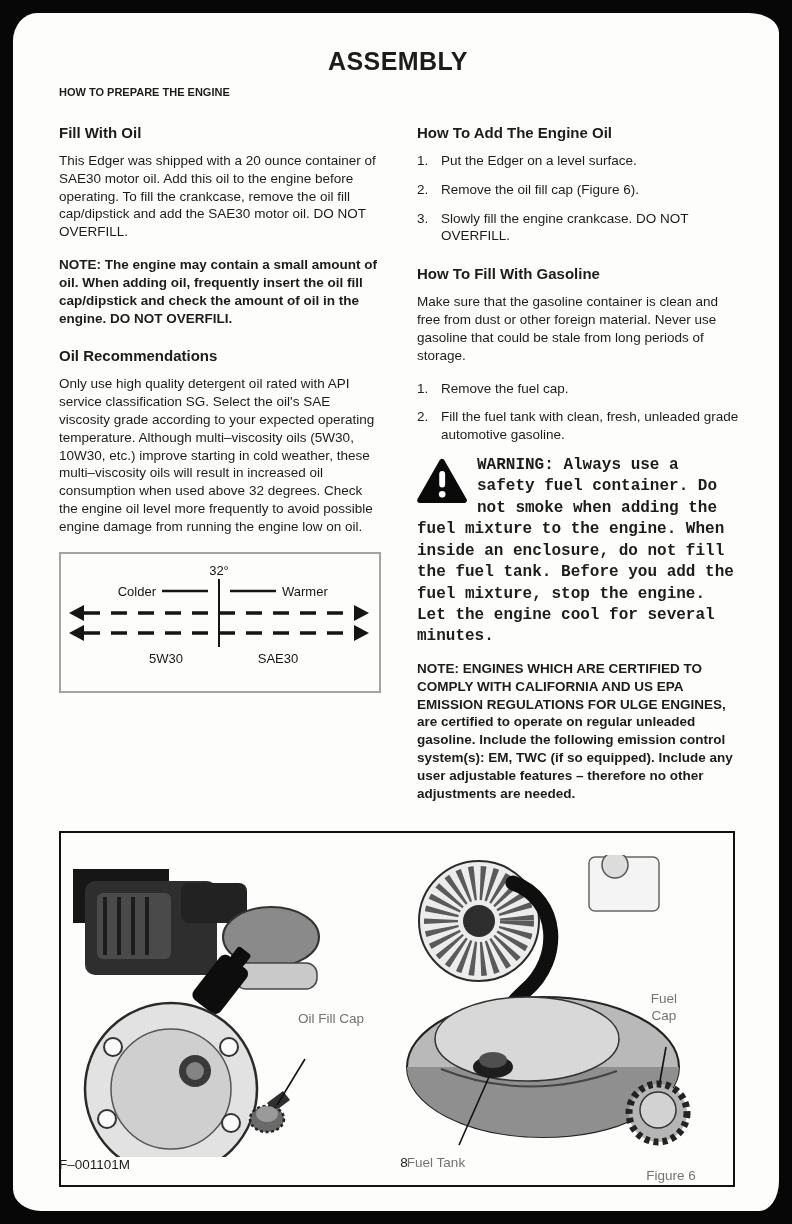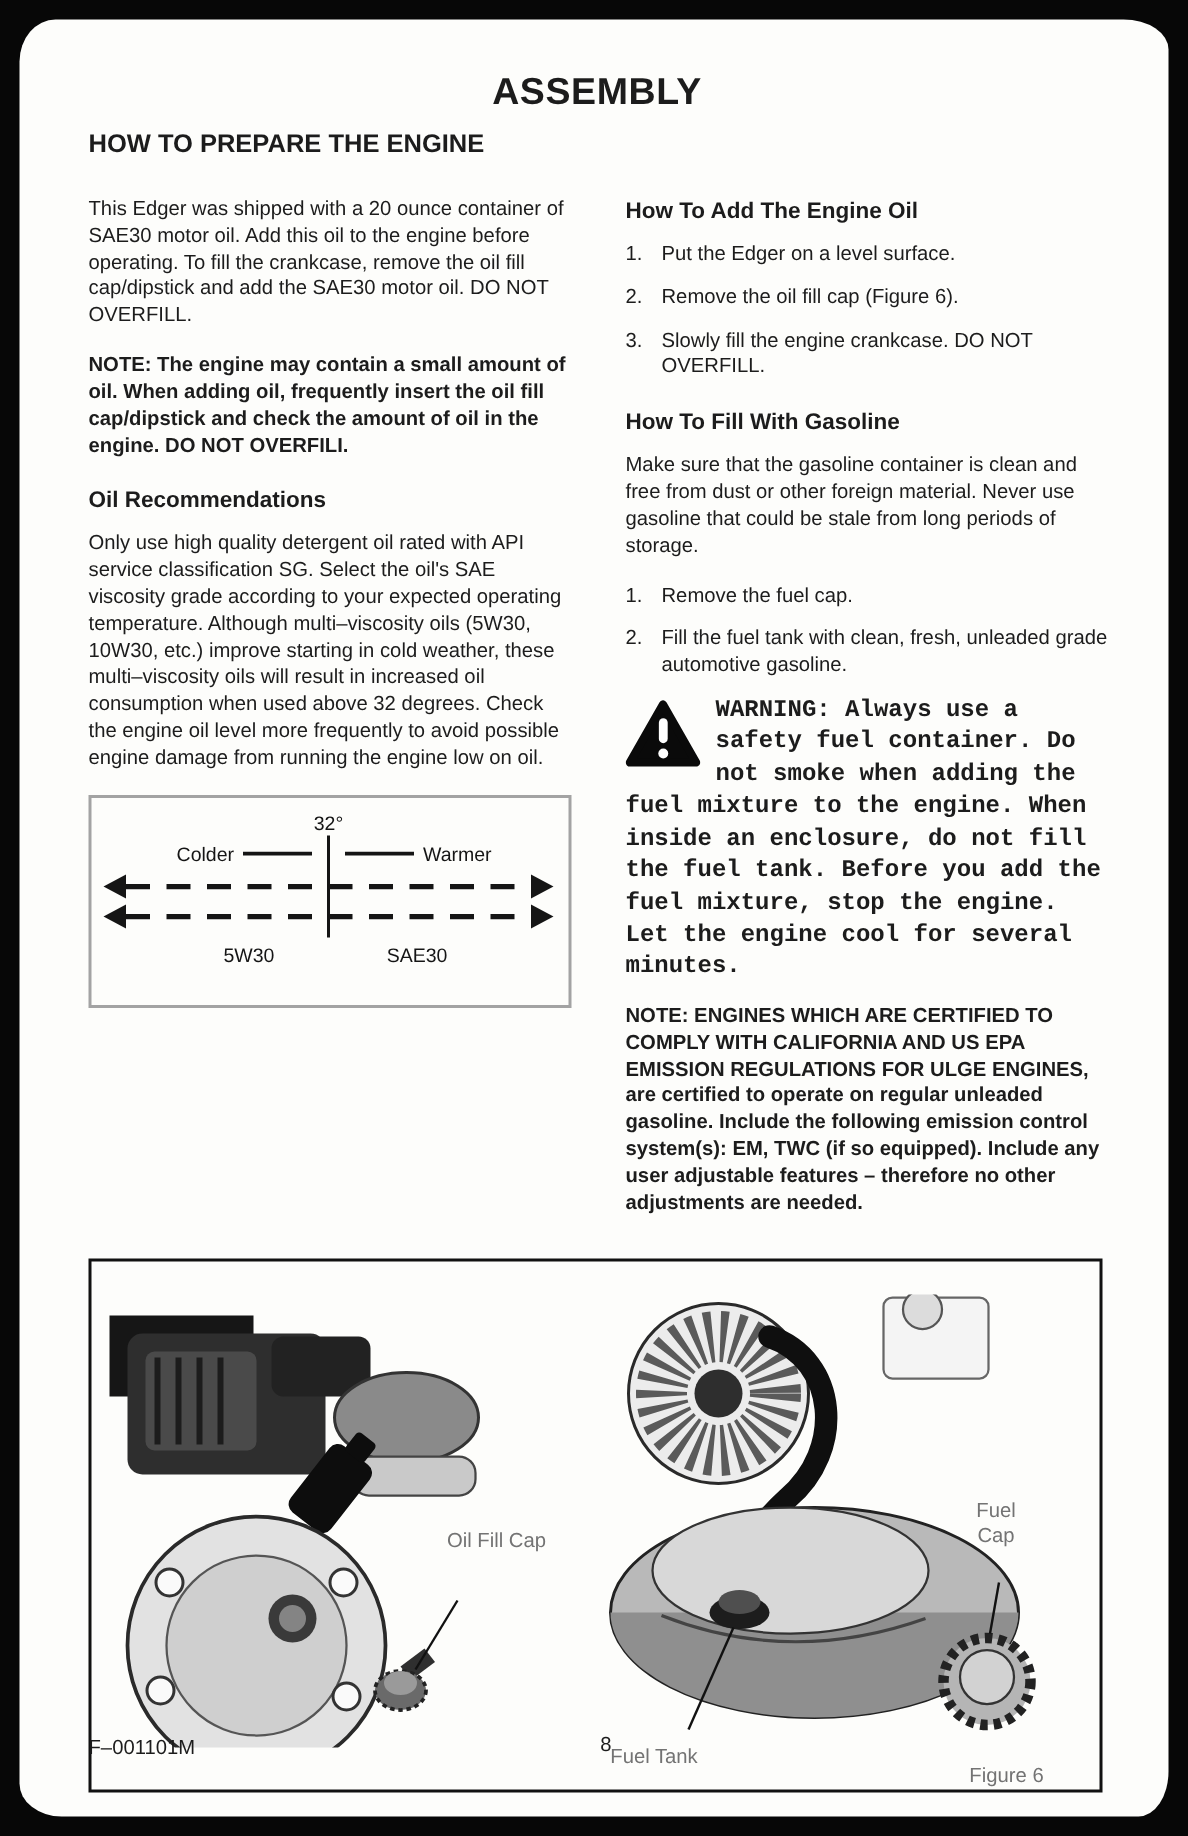--- a/index.html
+++ b/index.html
@@ -15,21 +15,21 @@
     width: 766px; height: 1198px;
     background: #fdfdfb;
     border-radius: 24px 30px 20px 28px / 28px 20px 30px 22px;
     padding: 32px 30px 0 46px;
     overflow: hidden;
   }
   .title {
     text-align: center; font-size: 25px; font-weight: 700;
     letter-spacing: 0.4px; margin: 2px 12px 10px 0;
   }
-  .section-heading { font-size: 17px; font-weight: 700; margin: 0 0 24px; }
+  .section-heading { font-size: 11px; font-weight: 700; margin: 0 0 24px; }
   .cols { display: flex; gap: 36px; }
   .col { width: 322px; }
   .col h3 { font-size: 15px; font-weight: 700; margin: 20px 0 11px; }
   .col h3.first { margin-top: 2px; }
   .body-text { font-size: 13.5px; line-height: 1.32; margin: 0 0 15px; }
   .bold-note { font-weight: 700; }
   .step { display: flex; margin: 0 0 11px; font-size: 13.5px; line-height: 1.32; }
   .step-num { width: 24px; flex: none; }
   .chart-box {
     border: 2px solid #a3a3a3; margin-top: 16px; padding: 7px 5px 20px;
@@ -55,20 +55,21 @@
 <body>
 
 <div class="page">
 
   <h1 class="title">ASSEMBLY</h1>
   <h2 class="section-heading">HOW TO PREPARE THE ENGINE</h2>
 
   <div class="cols">
 
     <div class="col">
+      <h3 class="first">Fill With Oil</h3>
       <p class="body-text">This Edger was shipped with a 20 ounce container of SAE30 motor oil. Add this oil to the engine before operating. To fill the crankcase, remove the oil fill cap/dipstick and add the SAE30 motor oil.  DO NOT OVERFILL.</p>
       <p class="body-text bold-note">NOTE: The engine may contain a small amount of oil. When adding oil, frequently insert the oil fill cap/dipstick and check the amount of oil in the engine. DO NOT OVERFILI.</p>
 
       <h3>Oil Recommendations</h3>
       <p class="body-text">Only use high quality detergent oil rated with API service classification SG. Select the oil's SAE viscosity grade according to your expected operating temperature. Although multi–viscosity oils (5W30, 10W30, etc.) improve starting in cold weather, these multi–viscosity oils will result in increased oil consumption when used above 32 degrees.  Check the engine oil level more frequently to avoid possible engine damage from running the engine low on oil.</p>
 
       <div class="chart-box">
         <svg width="306" height="106" viewBox="0 0 306 106">
           <text class="ct" x="153" y="14" text-anchor="middle">32°</text>
           <line x1="153" y1="18" x2="153" y2="86" stroke="#151515" stroke-width="2"></line>

